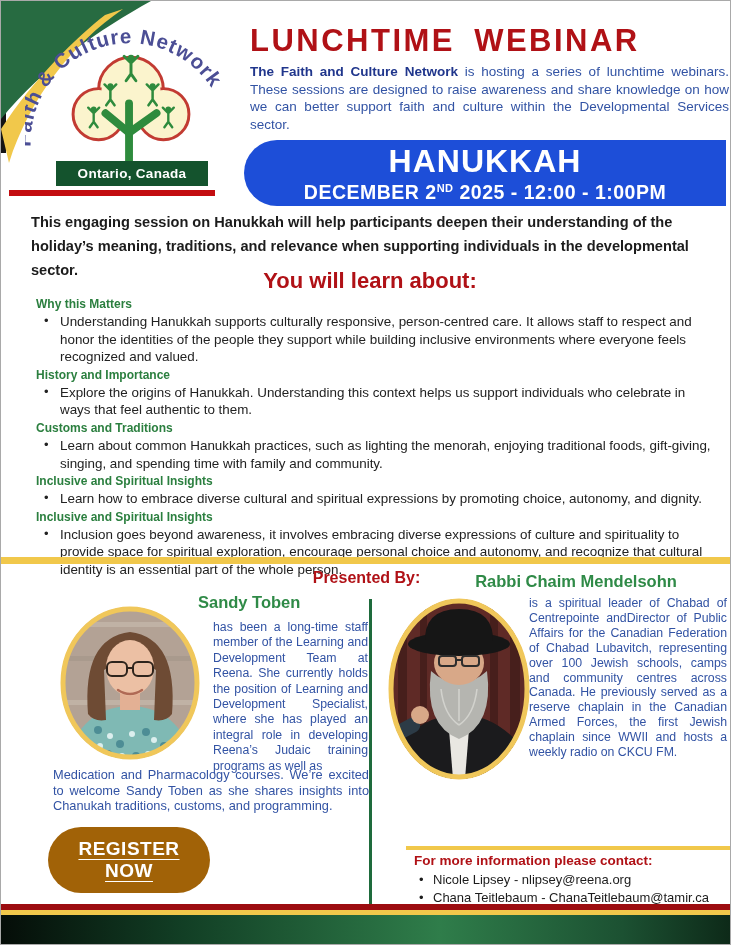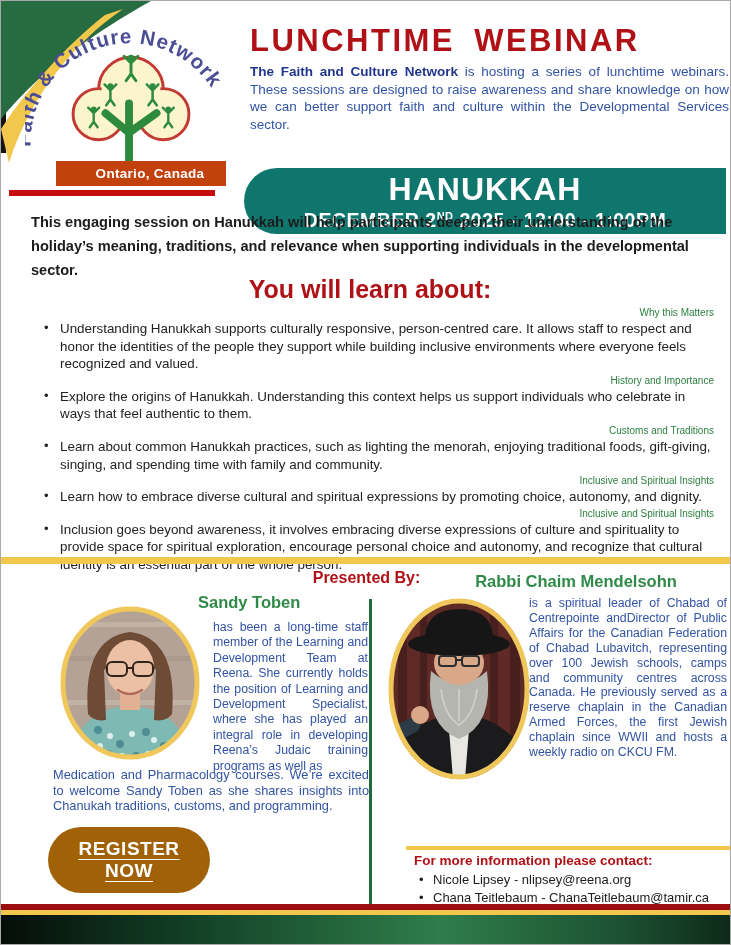--- a/index.html
+++ b/index.html
@@ -6,49 +6,49 @@
   .page{
     position:relative;width:731px;height:945px;background:#ffffff;
     margin:0 auto;overflow:hidden;border:1px solid #a9a9a9;box-sizing:border-box;
     font-family:"Liberation Sans",sans-serif;color:#1f1f1f;
   }
   
   .corner-svg{position:absolute;left:0;top:0;}
   .logo-svg{position:absolute;left:24px;top:12px;}
   .ontario-box{
     position:absolute;left:55px;top:160px;width:152px;height:25px;
-    background:#c2410c;color:#ffffff;font-weight:bold;font-size:13.5px;
-    text-align:center;line-height:25px;letter-spacing:.3px;padding-left:18px;
+    background:#14532d;color:#ffffff;font-weight:bold;font-size:13.5px;
+    text-align:center;line-height:25px;letter-spacing:.3px;
   }
   .logo-redline{position:absolute;left:8px;top:189px;width:206px;height:6px;background:#c30d10;}
   
   .main-title{
     position:absolute;left:249px;top:22px;width:478px;
     color:#b01116;font-size:31px;font-weight:bold;letter-spacing:2.5px;word-spacing:8px;
   }
   .intro{
     position:absolute;left:249px;top:62px;width:479px;
     color:#3253a4;font-size:13.5px;line-height:17.5px;text-align:justify;
   }
   .intro .b{font-weight:bold;color:#20368c;}
   .banner{
     position:absolute;left:243px;top:139px;right:4px;height:66px;
-    background:#0f766e;border-radius:33px 0 0 33px;color:#ffffff;text-align:center;margin-top:28px;
+    background:#1d4ed8;border-radius:33px 0 0 33px;color:#ffffff;text-align:center;
   }
   .banner-title{font-size:32px;font-weight:bold;letter-spacing:1px;margin-top:3px;}
   .banner-date{font-size:19.5px;font-weight:bold;letter-spacing:.5px;margin-top:1px;text-align:center;}
   .banner-date sup{font-size:11px;vertical-align:super;}
   
   .session{
     position:absolute;left:30px;top:209px;width:676px;
     font-size:14.6px;font-weight:bold;line-height:24px;color:#1c1c1c;
   }
   .learn{position:absolute;left:25px;top:258px;width:688px;}
-  .learn-head{color:#b01116;font-size:25px;font-weight:bold;text-align:center;margin:16px 0 3px 0;}
-  .learn-sec h3{color:#2b7f3f;font-size:10px;font-weight:normal;margin:2px 0 2px 10px;text-align:right;}
+  .learn-head{color:#b01116;font-size:22px;font-weight:bold;text-align:center;margin:9px 0 3px 0;}
+  .learn-sec h3{color:#2b7f3f;font-size:12px;font-weight:bold;margin:2px 0 2px 10px;}
   .bullet-row{display:flex;padding-left:18px;}
   .bullet-row .dot{width:16px;flex:none;font-size:13px;color:#222;}
   .bullet-row p{margin:0;font-size:13.4px;line-height:17.6px;color:#222;width:652px;}
   
   .yellow-bar{position:absolute;left:0;top:556px;width:731px;height:7px;background:#f1c84b;}
   .presented-head{
     position:absolute;left:0;top:568px;width:731px;text-align:center;
     color:#b01116;font-size:16px;font-weight:bold;
   }
   .v-divider{position:absolute;left:368px;top:598px;width:3px;height:305px;background:#1e6b3c;}

